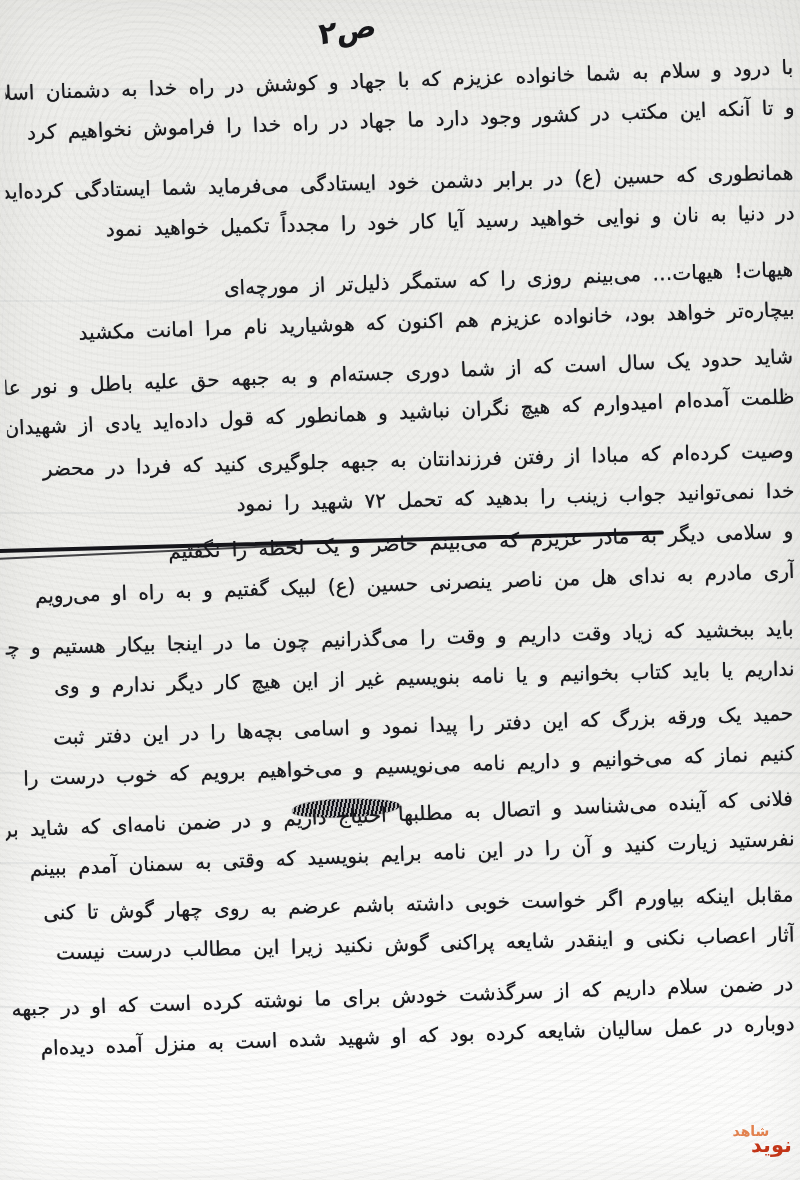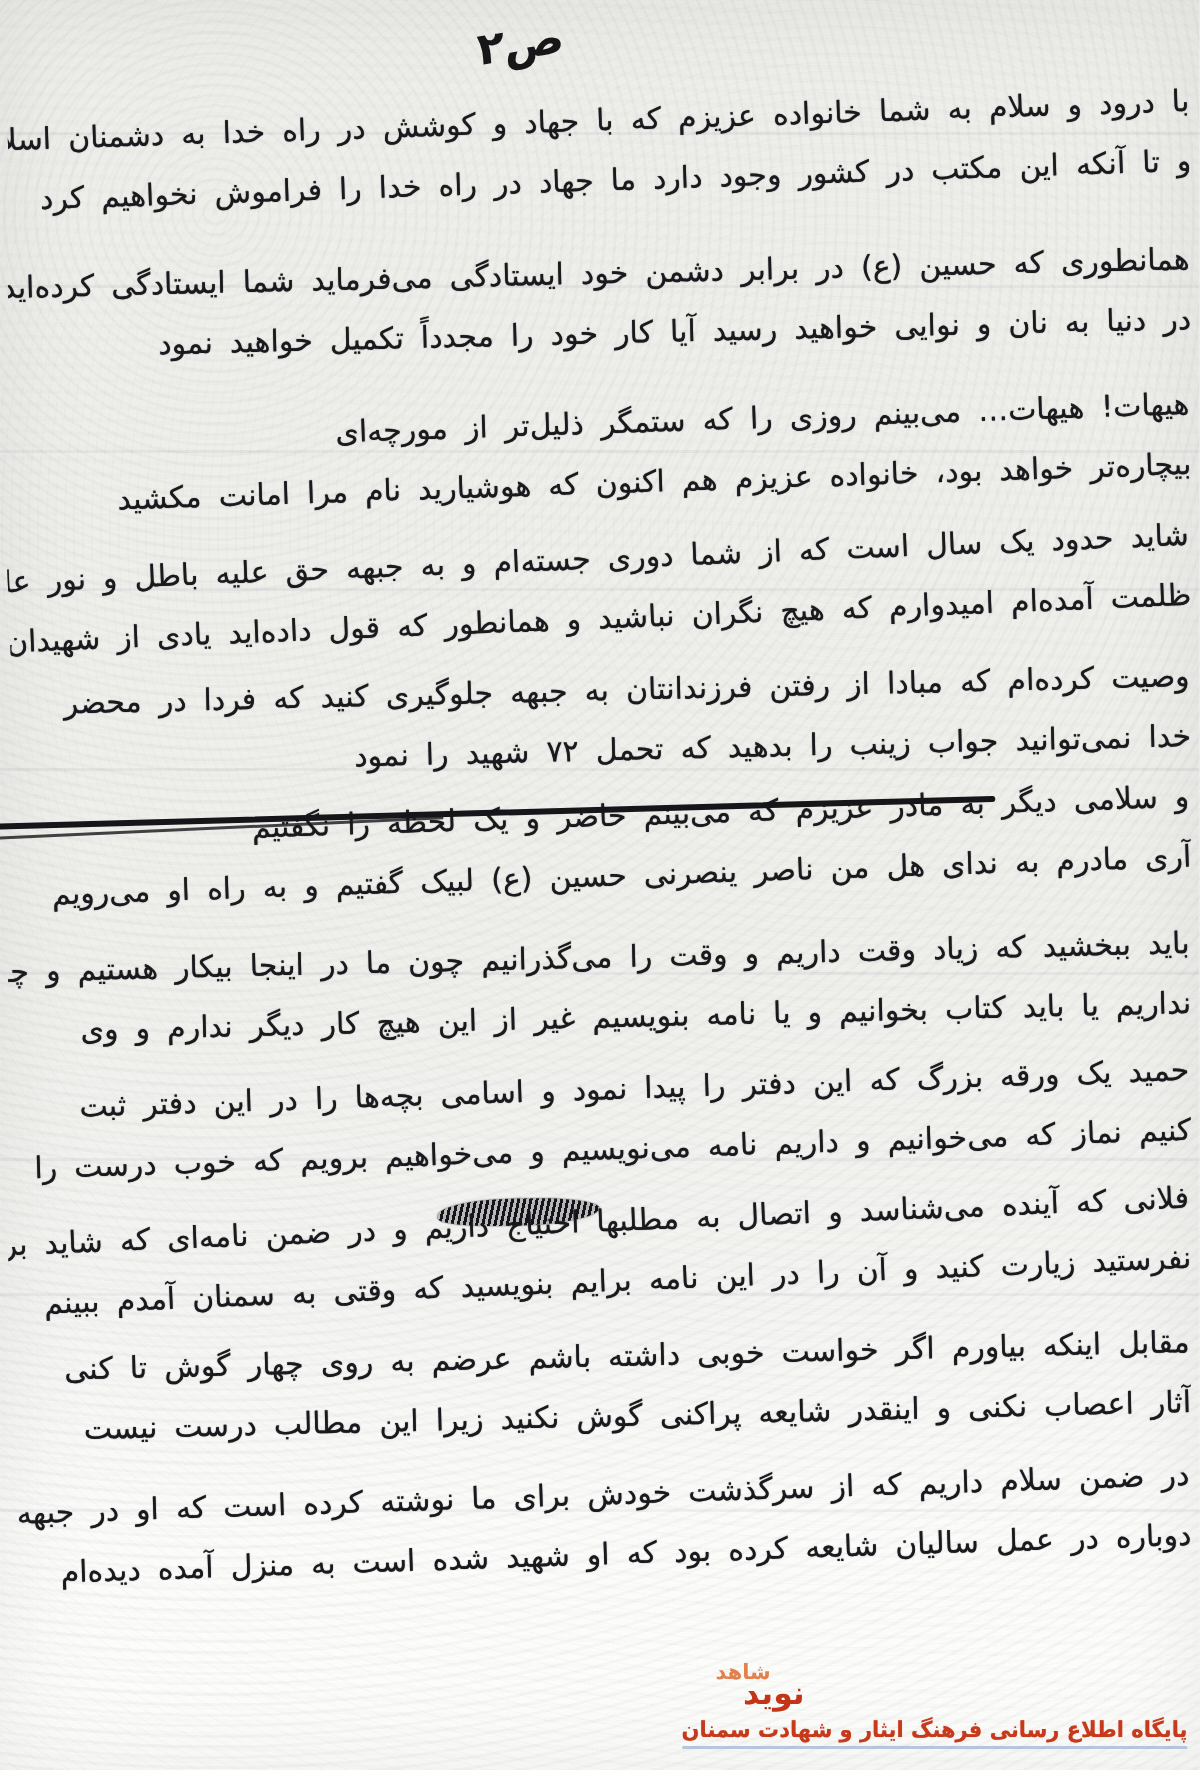--- a/index.html
+++ b/index.html
@@ -152,17 +152,16 @@
     <span class="hline">در ضمن سلام داریم که از سرگذشت خودش برای ما نوشته کرده است که او در جبهه برای</span>
     <span class="hline">دوباره در عمل سالیان شایعه کرده بود که او شهید شده است به منزل آمده دیده‌ام</span>
   </div>
 
   <div class="watermark">
     <div class="wm-logo">
       <span class="wm-top">شاهد</span>
       <span class="wm-bottom">نوید</span>
     </div>
     <div class="wm-text-wrap">
-      <span class="wm-tagline">پایگاه اطلاع رسانی فرهنگ ایثار و شهادت سمنان</span>
       <span class="wm-rule"></span>
     </div>
   </div>
 </div>
 
 </body></html>

